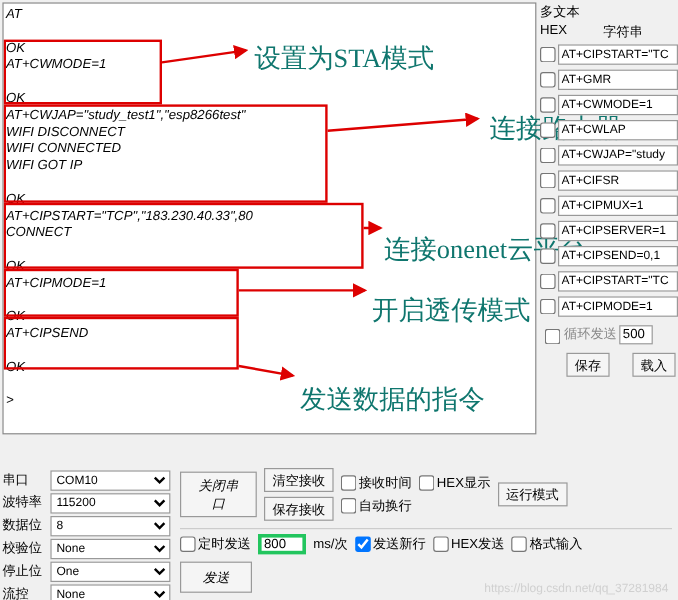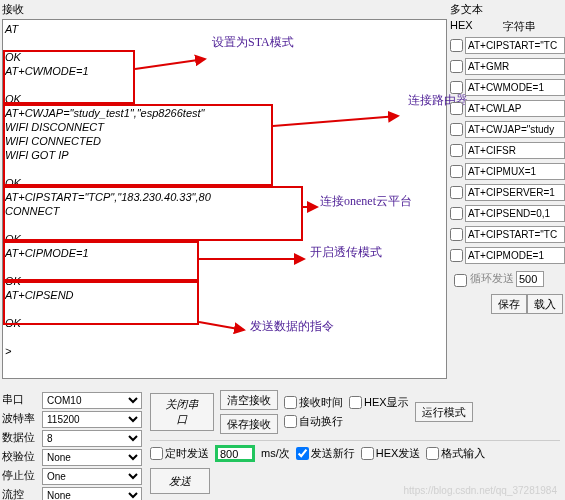--- a/index.html
+++ b/index.html
@@ -5,48 +5,47 @@
 * { box-sizing: border-box; font-family: "SimSun", "Microsoft YaHei", sans-serif; font-size: 11px; }
 body { margin: 0; padding: 0; background: #f0f0f0; width: 565px; height: 500px; overflow: hidden; position: relative; }
 .panel { position: absolute; }
 .recv-area { left: 2px; top: 2px; width: 445px; height: 380px; }
 .group-title { font-size: 11px; margin-bottom: 2px; }
 .terminal { background: #fff; border: 1px solid #888; width: 100%; height: 360px; font-family: "Courier New", monospace; font-size: 11px; padding: 2px; position: relative; overflow: hidden; }
 .terminal-text { position: absolute; left: 2px; top: 2px; right: 2px; white-space: pre; line-height: 14px; font-style: italic; }
 .redbox { position: absolute; border: 2px solid #d00; pointer-events: none; }
 .arrow { position: absolute; pointer-events: none; }
 .arrow svg { overflow: visible; }
-.annot { position: absolute; color: #4c1d95; font-size: 12px; font-family: "SimSun"; pointer-events: none; }
+.annot { position: absolute; color: #0f766e; font-size: 22px; font-family: "SimSun"; pointer-events: none; }
 .multi-area { position: absolute; left: 450px; top: 2px; width: 115px; height: 380px; }
 .multi-row { display: flex; align-items: center; margin: 2px 0 0 0; height: 19px; }
 .multi-row input[type=checkbox] { margin: 0 2px 0 0; }
 .multi-row input[type=text] { flex: 1; min-width: 0; height: 17px; border: 1px solid #999; padding: 0 2px; font-size: 10px; background: #fff; }
 .btn { background: #f5f5f5; border: 1px solid #999; height: 20px; padding: 0 6px; font-size: 11px; cursor: pointer; }
 .btn-med { height: 26px; padding: 0 10px; font-style: italic; }
-.save-row { display: flex; gap: 0; margin-top: 4px; justify-content: flex-end; padding-right: 2px; }
+.save-row { display: flex; gap: 19px; margin-top: 4px; justify-content: flex-end; padding-right: 2px; }
 .loop-row { display: flex; align-items: flex-start; margin-top: 6px; font-size: 11px; color: #888; }
 .loop-row input[type=text] { width: 28px; height: 16px; border: 1px solid #999; margin-left: 2px; }
 .bottom-left { position: absolute; left: 2px; top: 390px; width: 140px; }
 .bl-row { display: flex; margin: 2px 0; }
 .bl-row .lbl { width: 40px; font-size: 11px; }
 .bl-row select { flex: 1; height: 17px; border: 1px solid #999; font-size: 10px; background: #fff; }
 .bottom-mid { position: absolute; left: 150px; top: 390px; width: 410px; }
 .toolbar-row { display: flex; align-items: center; gap: 6px; margin-bottom: 6px; flex-wrap: wrap; }
 .chk { display: inline-flex; align-items: center; gap: 2px; }
 .chk input { margin: 0; }
 .divider { border-top: 1px solid #ccc; margin: 4px 0; }
 .num-input { width: 40px; height: 17px; border: 3px solid #22c55e; padding: 0 2px; }
 .hex-col-title { font-size: 11px; display: flex; gap: 30px; }
 .watermark { position: absolute; right: 8px; bottom: 4px; color: #d0d0d0; font-size: 10px; }
 </style>
 </head>
 <body>
 
 <div class="panel recv-area">
-  <div class="group-title">接收</div>
   <div class="terminal">
     <div class="terminal-text">AT
 
 OK
 AT+CWMODE=1
 
 OK
 AT+CWJAP="study_test1","esp8266test"
 WIFI DISCONNECT
 WIFI CONNECTED

